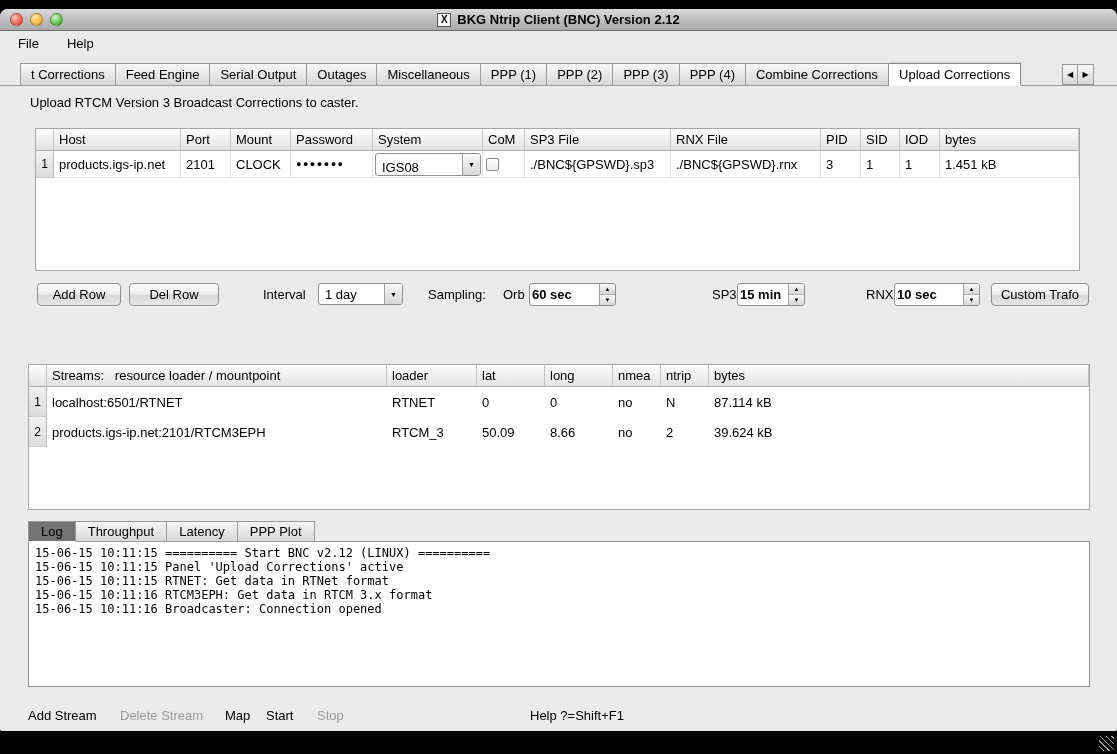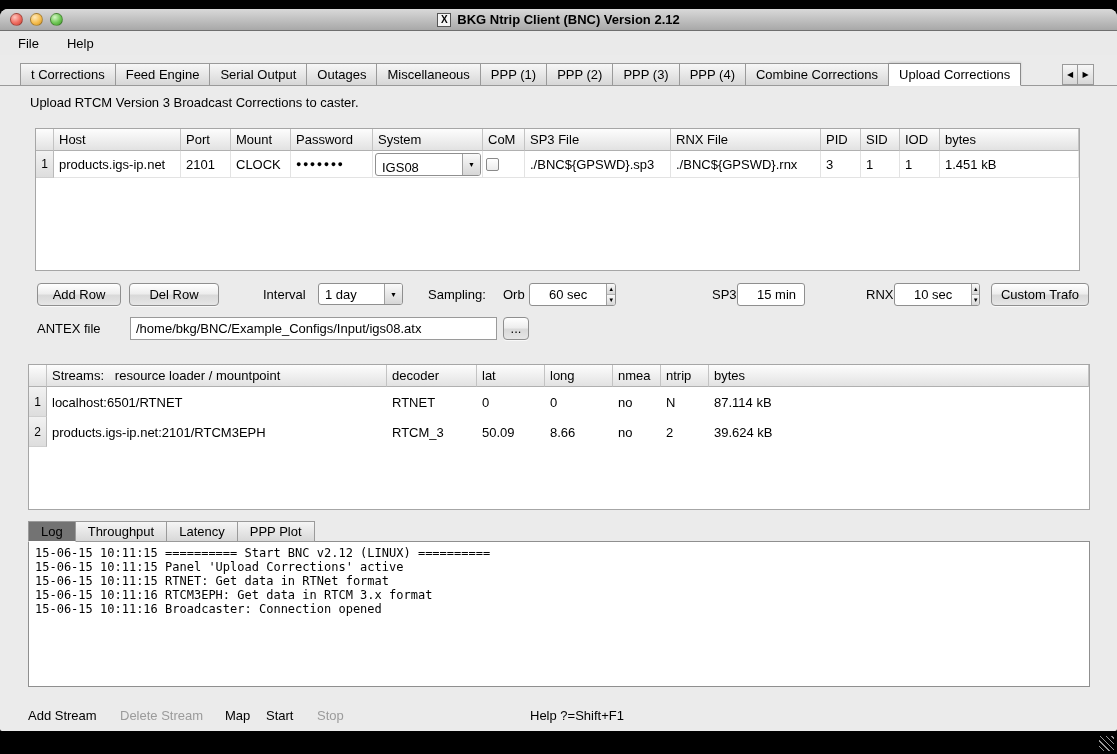--- a/index.html
+++ b/index.html
@@ -50,21 +50,21 @@
          display:inline-flex; align-items:center; justify-content:center;
          padding:0 12px; font-size:13px; box-shadow:0 1px 0 rgba(255,255,255,.7); }
   .combo { height:22px; border:1px solid #8f8f8f; border-radius:3px; background:#fff;
            display:flex; align-items:center; overflow:hidden; }
   .combo .val { flex:1; padding:0 6px; white-space:nowrap; }
   .combo .arrow { width:18px; height:100%; border-left:1px solid #9f9f9f;
                   background:linear-gradient(#fafafa,#d6d6d6); display:flex;
                   align-items:center; justify-content:center; font-size:7px; }
   .spin { height:23px; border:1px solid #8f8f8f; border-radius:3px; background:#fff;
           display:flex; overflow:hidden; }
-  .spin .val { flex:1; padding:0 19px; display:flex; align-items:center; white-space:nowrap; }
+  .spin .val { flex:1; padding:0 2px; display:flex; align-items:center; white-space:nowrap;font-weight:bold; }
   .spin .steppers { width:16px; display:flex; flex-direction:column; border-left:1px solid #9f9f9f; }
   .spin .step { flex:1; font-size:6px; display:flex; align-items:center; justify-content:center;
                 background:linear-gradient(#fafafa,#d6d6d6); }
   .spin .step.up { border-bottom:1px solid #b2b2b2; }
   .lbl { line-height:24px; }
 
   .txtinput { height:23px; border:1px solid #9a9a9a; background:#fff; font-family:"Liberation Sans",sans-serif;
               font-size:13px; padding:0 5px; }
 
   
@@ -245,31 +245,26 @@
     <div class="spin" style="left:894px; width:86px;">
       <span class="val">10 sec</span>
       <span class="steppers">
         <span class="step up">▲</span>
         <span class="step">▼</span>
       </span>
     </div>
     <div class="btn" style="left:991px; width:98px; padding:0 6px;">Custom Trafo</div>
   </div>
 
-  <div class="antexrow">
-    <div class="lbl" style="left:37px;">ANTEX file</div>
-    <input class="txtinput" style="left: 130px; width: 367px;" value="/home/bkg/BNC/Example_Configs/Input/igs08.atx">
-    <div class="btn" style="left:503px; width:26px; padding:0;">...</div>
-  </div>
 
   <div class="tframe t2">
     <div class="trow">
       <div class="hcell c0"></div>
       <div class="hcell c1">Streams:   resource loader / mountpoint</div>
-      <div class="hcell c2">decoder</div>
+      <div class="hcell c2">loader</div>
       <div class="hcell c3">lat</div>
       <div class="hcell c4">long</div>
       <div class="hcell c5">nmea</div>
       <div class="hcell c6">ntrip</div>
       <div class="hcell c7">bytes</div>
     </div>
     <div class="trow data">
       <div class="rownum c0">1</div>
       <div class="dcell c1">localhost:6501/RTNET</div>
       <div class="dcell c2">RTNET</div>

